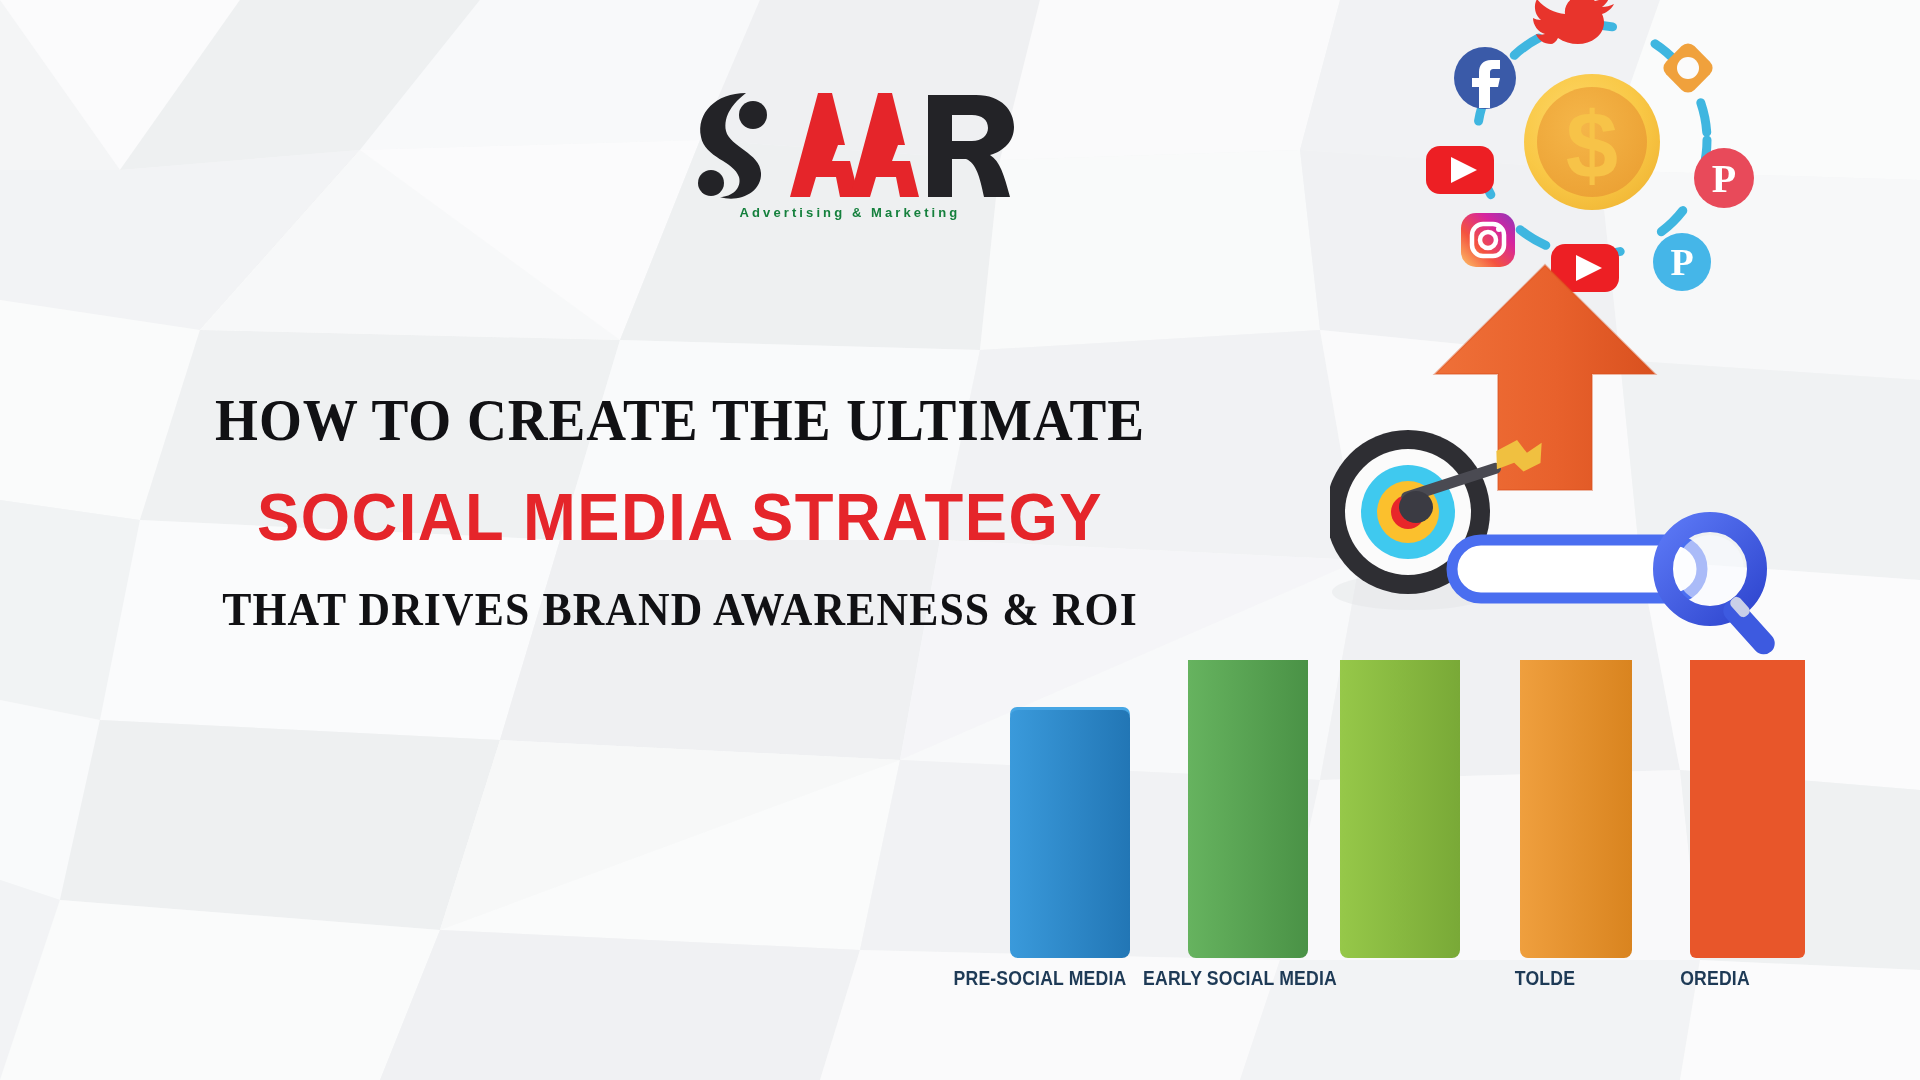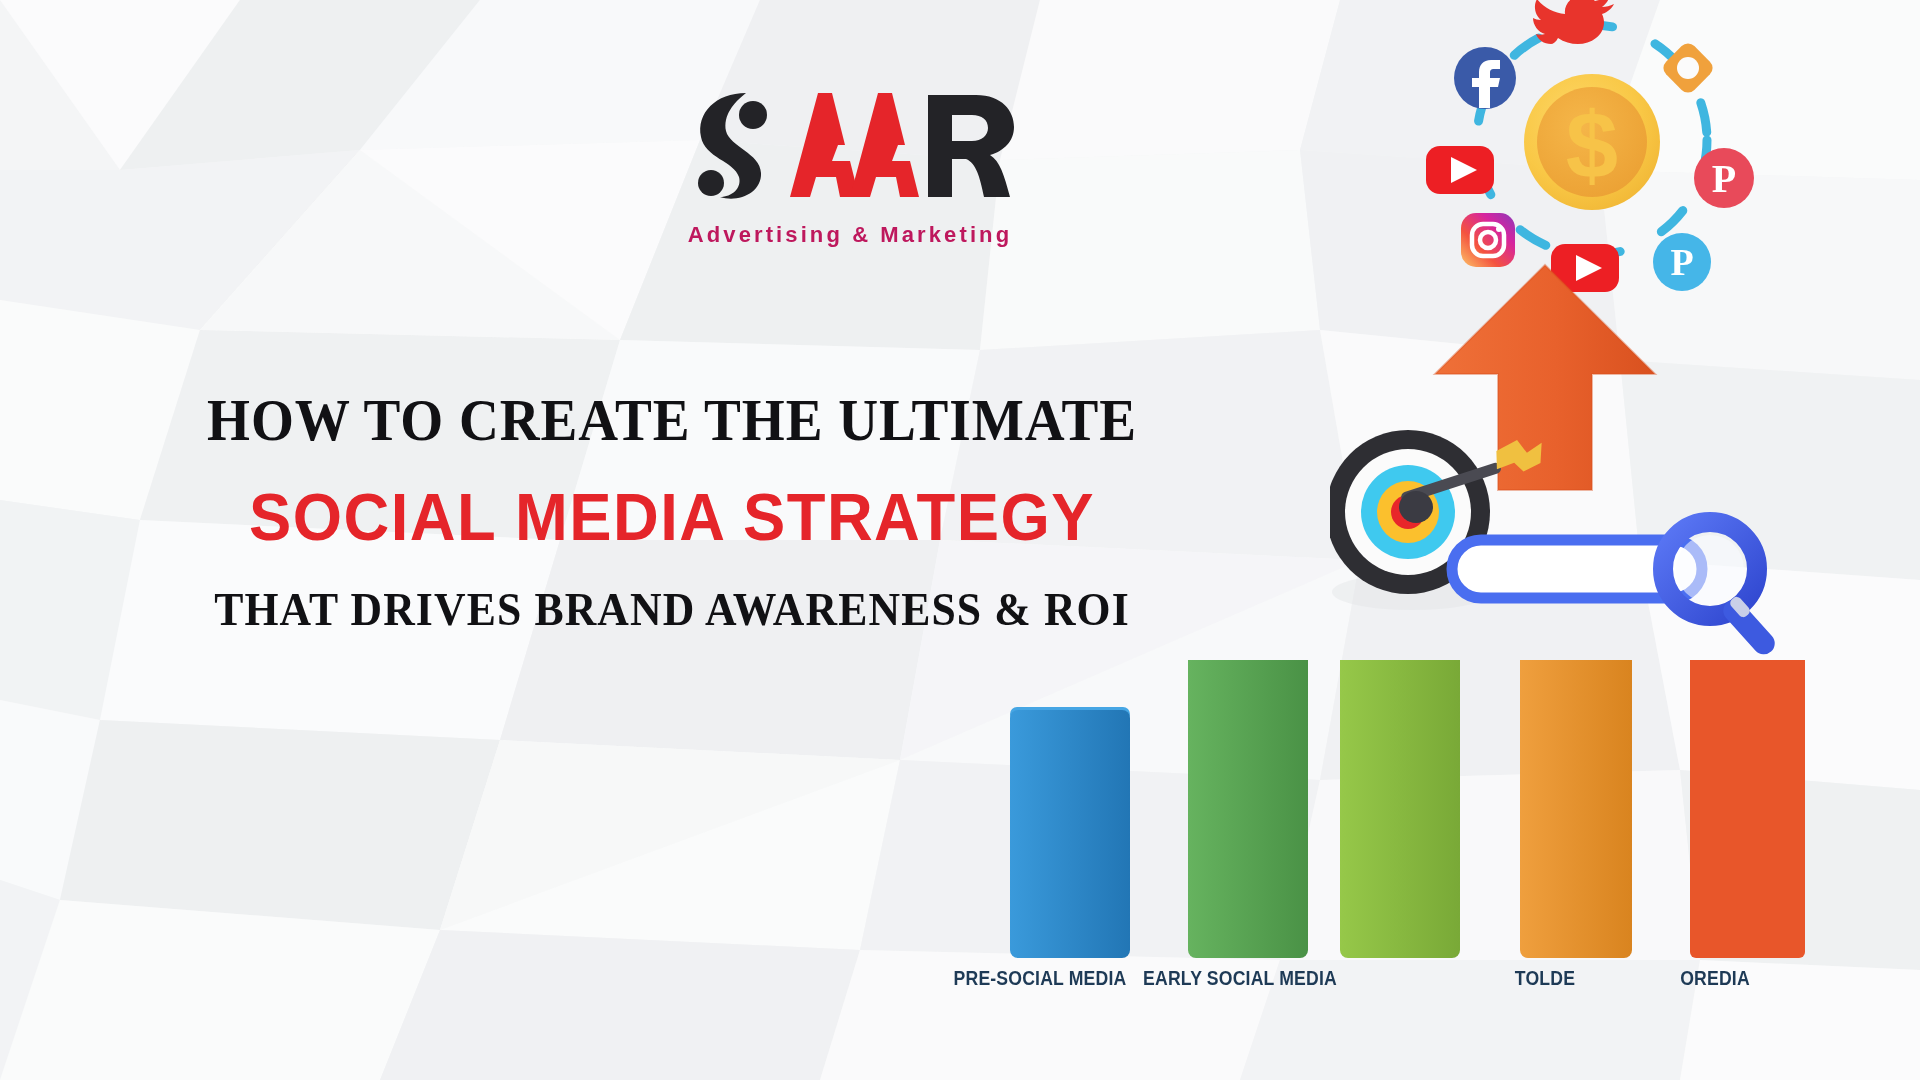--- a/index.html
+++ b/index.html
@@ -13,31 +13,31 @@
   
   #bg { position:absolute; inset:0; width:1920px; height:1080px; z-index:0; }
 
   
   .logo-block {
     position:absolute; left:660px; top:85px; width:380px; z-index:5;
     text-align:center;
   }
   .logo-mark { width:340px; height:120px; display:block; margin:0 auto; }
   .logo-tagline {
-    margin-top:17px;
+    margin-top:0;
     font-family:"Liberation Sans", sans-serif;
-    font-size:22px;
+    font-size:13px;
     font-weight:700;
     letter-spacing:3.1px;
-    color:#be185d;
+    color:#15803d;
     white-space:nowrap;
   }
 
   
-  .headline { position:absolute; left:0; top:390px; width:1300px; z-index:6;padding-left:44px; }
+  .headline { position:absolute; left:8px; top:390px; width:1300px; z-index:6;padding-left:44px; }
   .hl-line {
     text-align:center;
     white-space:nowrap;
     line-height:1.0;
   }
   .hl1 {
     font-family:"Liberation Serif", serif;
     font-weight:700;
     font-size:60px;
     color:#111114;

